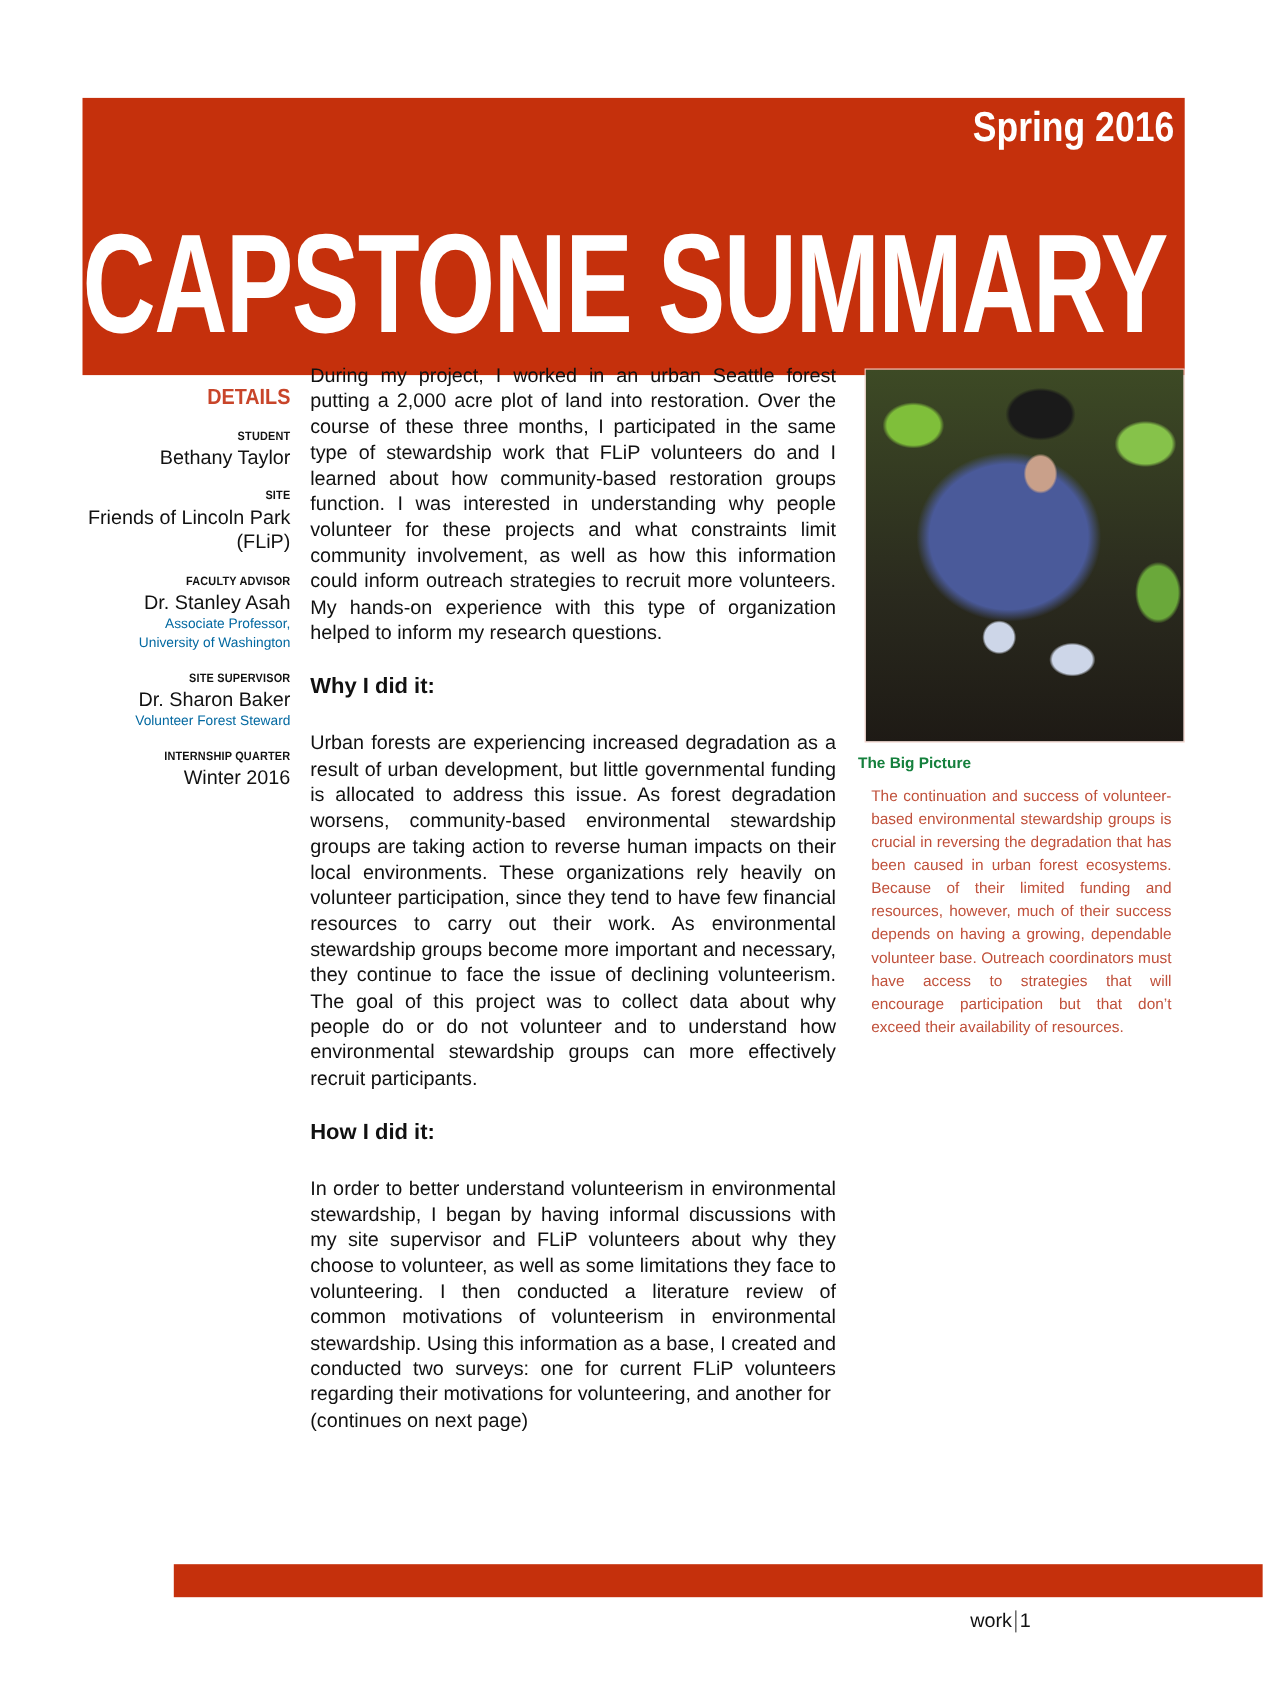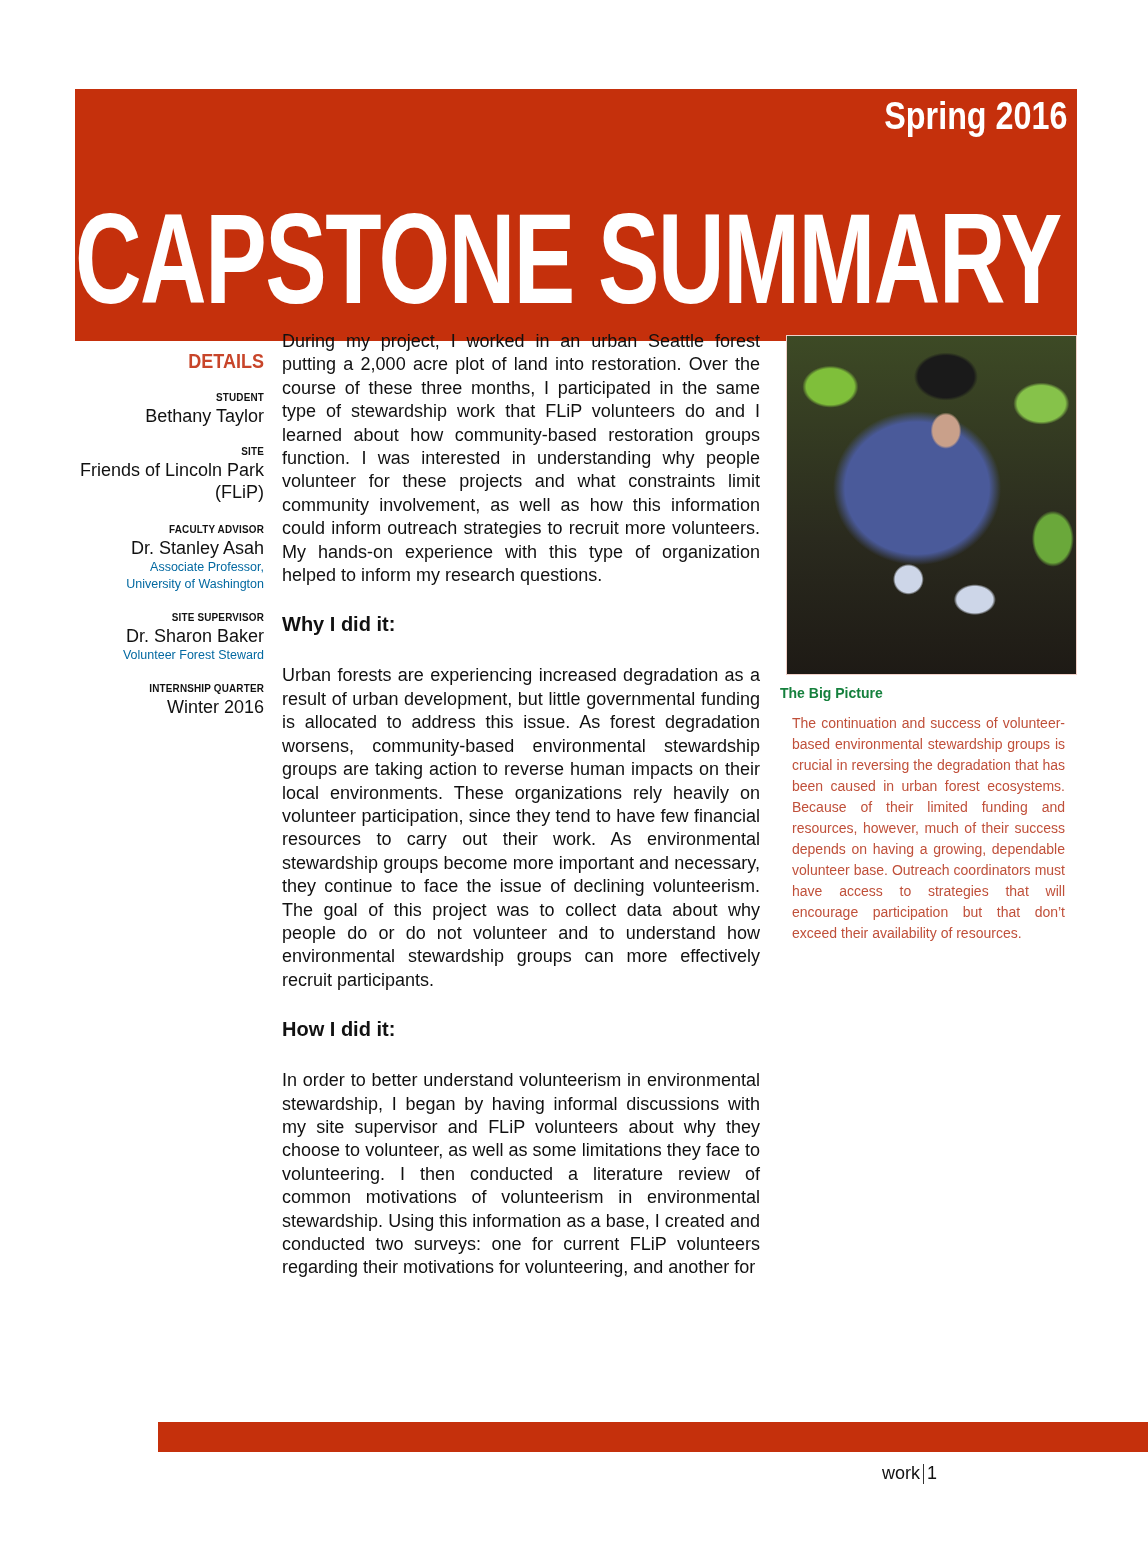--- a/index.html
+++ b/index.html
@@ -82,20 +82,21 @@
 
 <div class="main">
 
   <p>During my project, I worked in an urban Seattle forest putting a 2,000 acre plot of land into restoration. Over the course of these three months, I participated in the same type of stewardship work that FLiP volunteers do and I learned about how community-based restoration groups function. I was interested in understanding why people volunteer for these projects and what constraints limit community involvement, as well as how this information could inform outreach strategies to recruit more volunteers. My hands-on experience with this type of organization helped to inform my research questions.</p>
 
   <h2 class="section-h">Why I did it:</h2>
   <p>Urban forests are experiencing increased degradation as a result of urban development, but little governmental funding is allocated to address this issue. As forest degradation worsens, community-based environmental stewardship groups are taking action to reverse human impacts on their local environments. These organizations rely heavily on volunteer participation, since they tend to have few financial resources to carry out their work. As environmental stewardship groups become more important and necessary, they continue to face the issue of declining volunteerism. The goal of this project was to collect data about why people do or do not volunteer and to understand how environmental stewardship groups can more effectively recruit participants.</p>
 
   <h2 class="section-h">How I did it:</h2>
   <p>In order to better understand volunteerism in environmental stewardship, I began by having informal discussions with my site supervisor and FLiP volunteers about why they choose to volunteer, as well as some limitations they face to volunteering. I then conducted a literature review of common motivations of volunteerism in environmental stewardship. Using this information as a base, I created and conducted two surveys: one for current FLiP volunteers regarding their motivations for volunteering, and another for</p>
+  <p class="cont">(continues on next page)</p>
 </div>
 
 <div class="photo" title="Student planting a seedling in a forest, wearing a blue jacket and work gloves"></div>
 
 <div class="caption">
   <div class="cap-title">The Big Picture</div>
   <p class="cap-text">The continuation and success of volunteer-based environmental stewardship groups is crucial in reversing the degradation that has been caused in urban forest ecosystems. Because of their limited funding and resources, however, much of their success depends on having a growing, dependable volunteer base. Outreach coordinators must have access to strategies that will encourage participation but that don’t exceed their availability of resources.</p>
 </div>
 
 <div class="footer-bar"></div>

